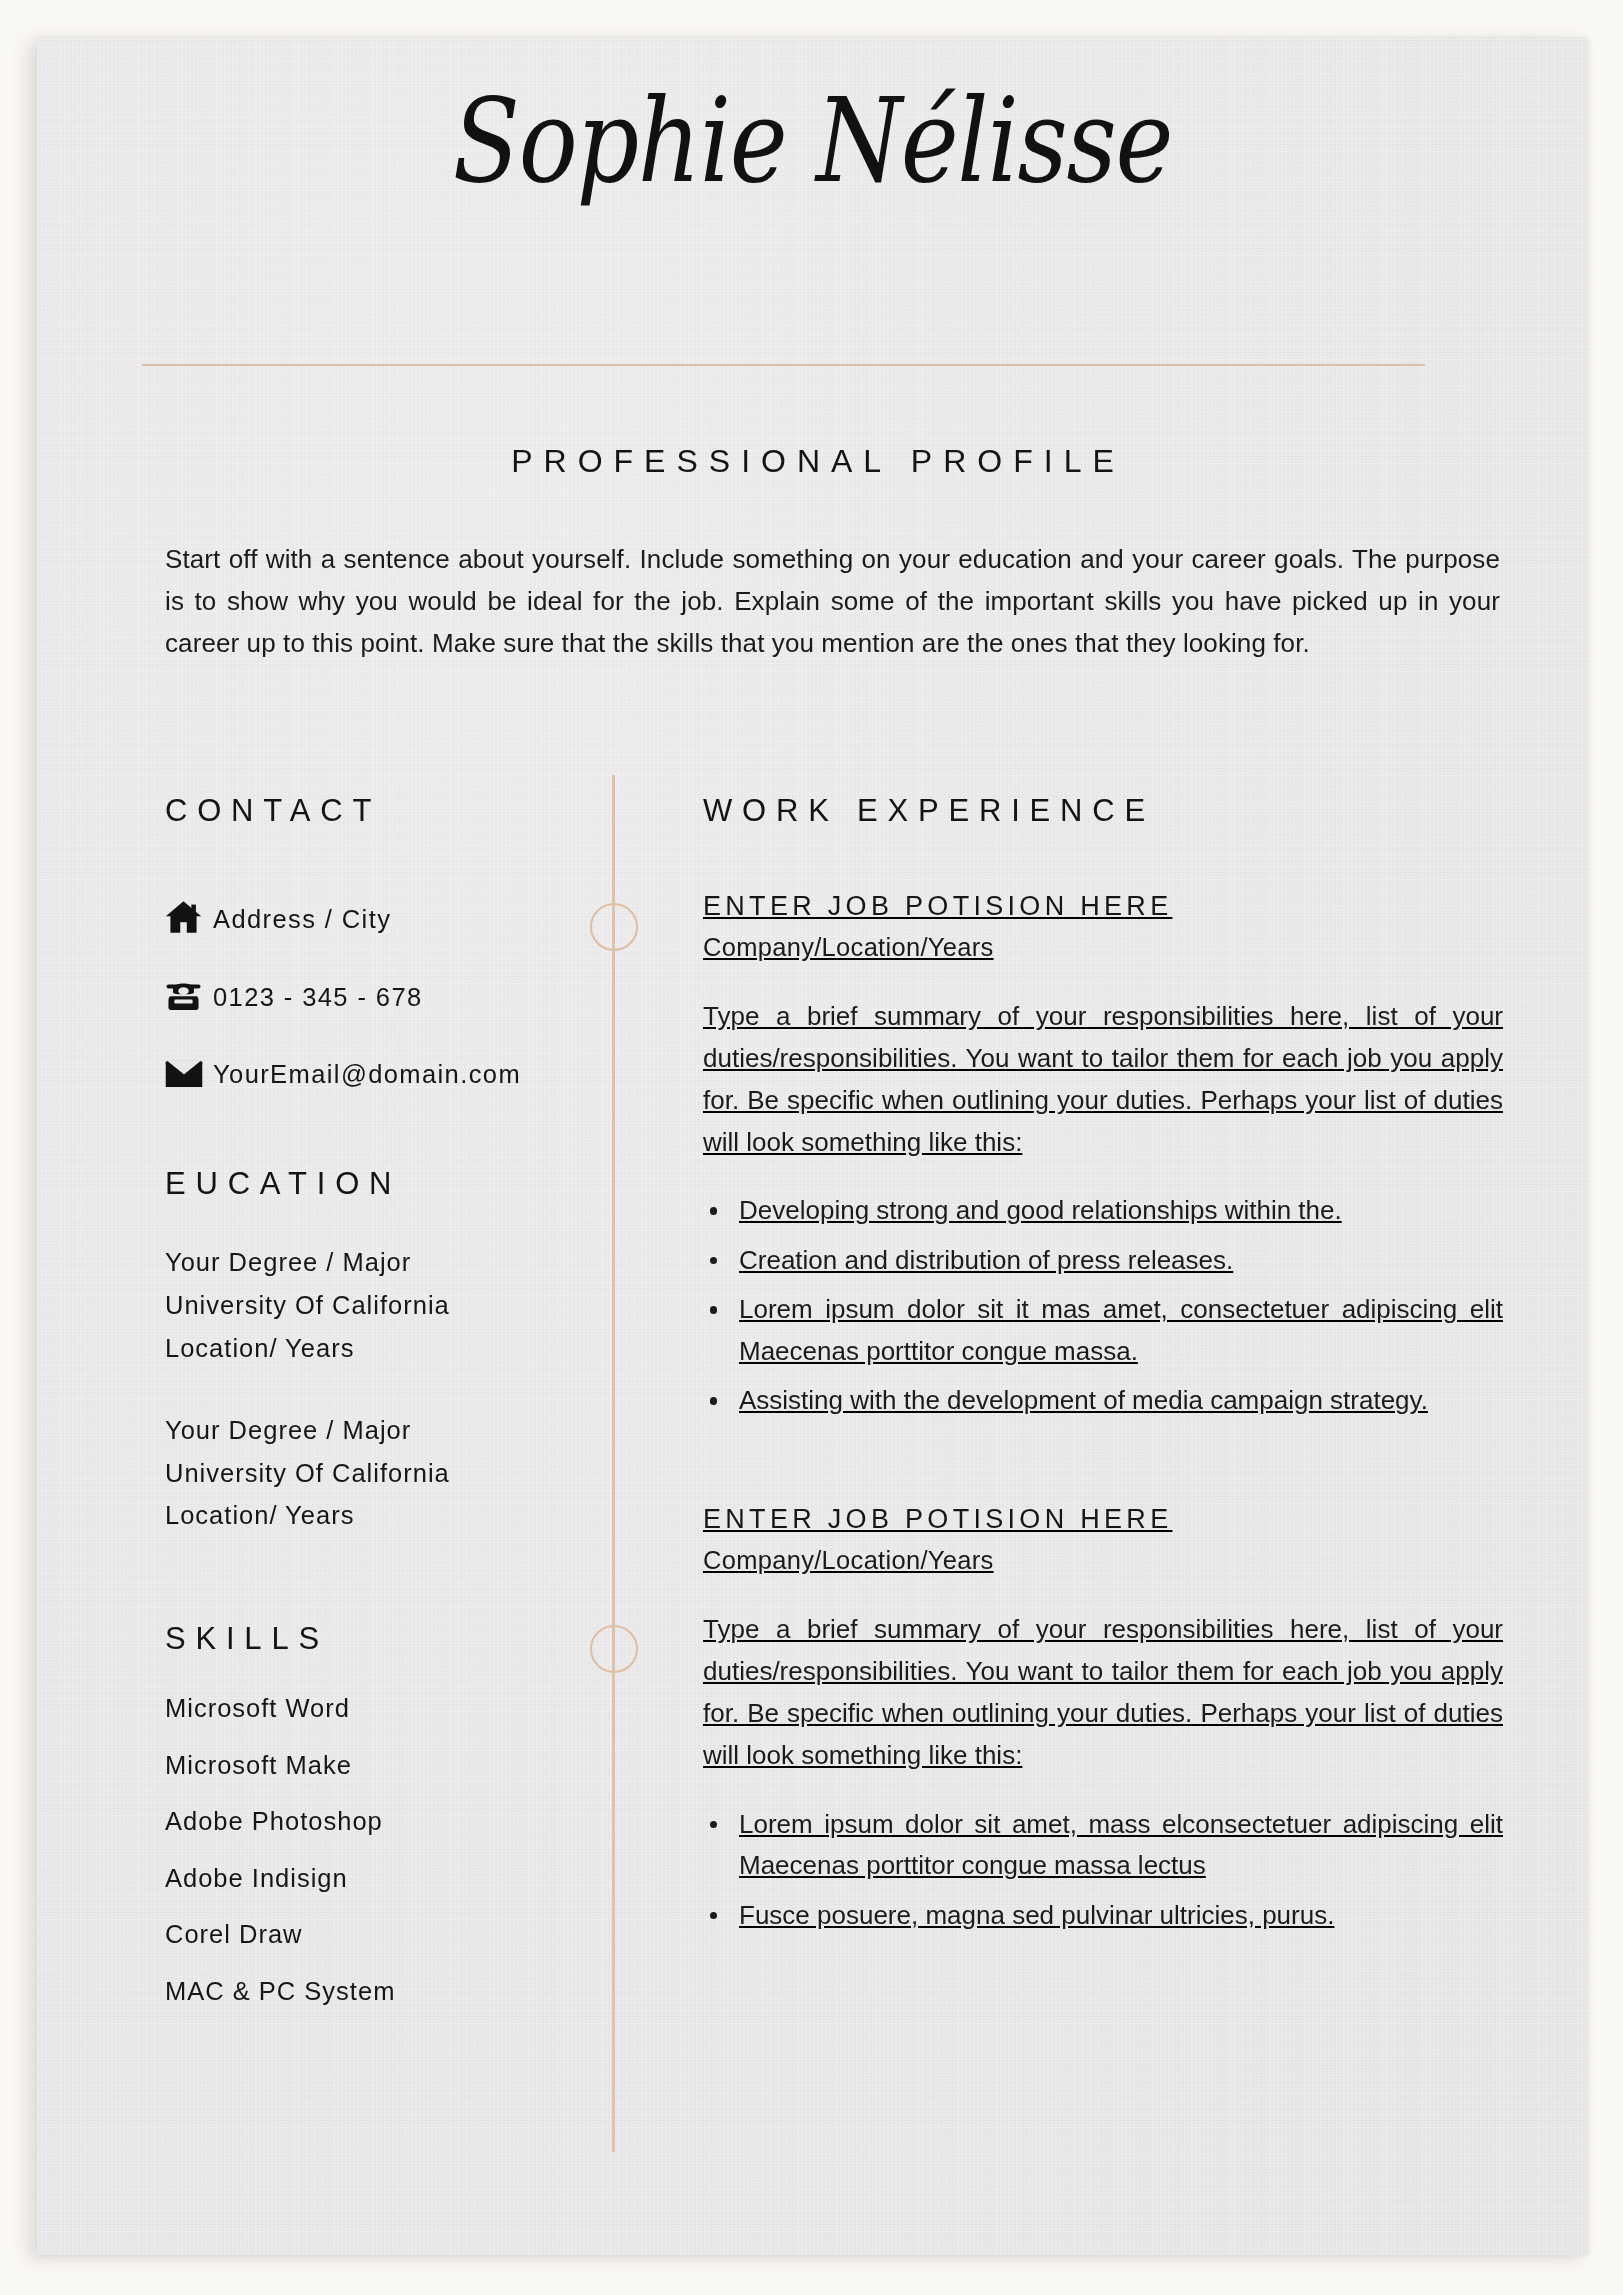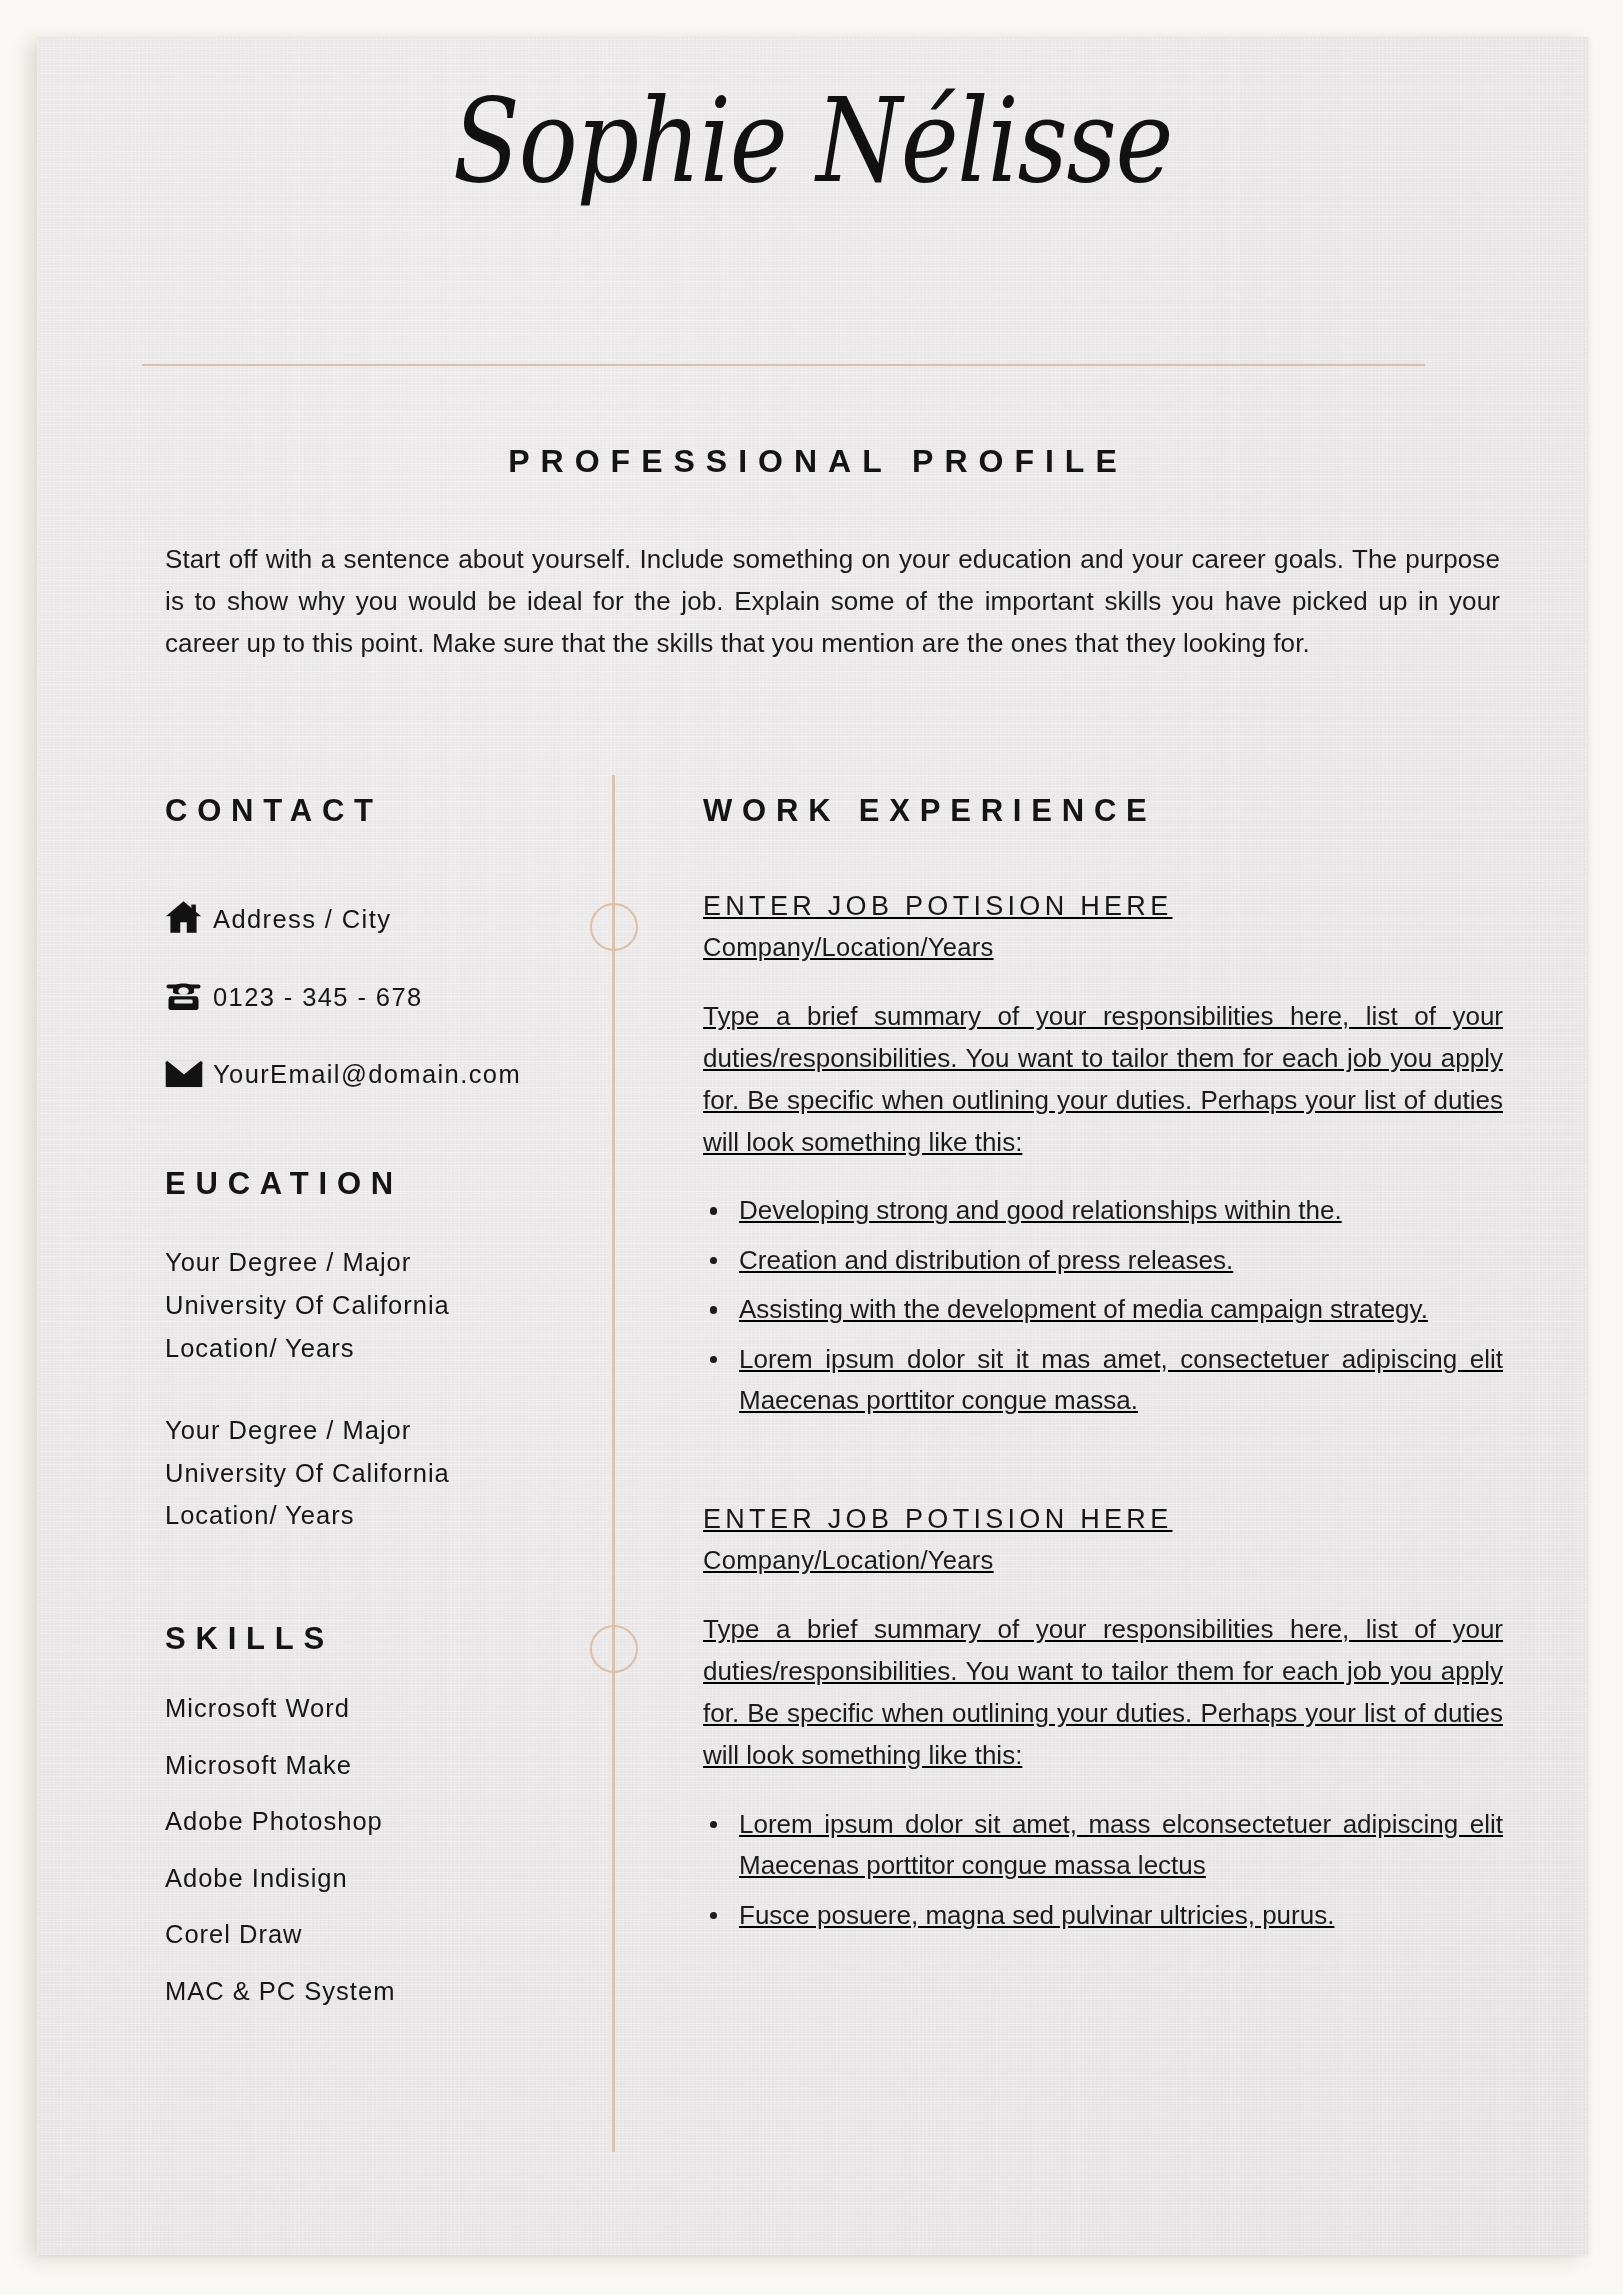--- a/index.html
+++ b/index.html
@@ -68,21 +68,21 @@
     left: 105px;
     width: 1283px;
     top: 327px;
     height: 2px;
     background: #d8bfa6;
   }
 
   
   .sec-head {
     font-family: "Liberation Sans", sans-serif;
-    font-weight: 700;
+    font-weight: 400;
     color: #141414;
     letter-spacing: 8.5px;
     text-transform: uppercase;
   }
 
   .profile-head {
     position: absolute;
     left: 0; right: 0;
     top: 406px;
     text-align: center;
@@ -335,22 +335,22 @@
 
       <div class="sec-head col-head">Work Experience</div>
 
       <div class="job job-first">
         <div class="job-title">Enter Job Potision Here</div>
         <div class="job-meta">Company/Location/Years</div>
         <div class="job-summary">Type a brief summary of your responsibilities here, list of your duties/responsibilities. You want to tailor them for each job you apply for. Be specific when outlining your duties. Perhaps your list of duties will look something like this:</div>
         <ul class="job-bullets">
           <li>Developing strong and good relationships within the.</li>
           <li>Creation and distribution of press releases.</li>
+          <li>Lorem ipsum dolor sit it mas amet, consectetuer adipiscing elit Maecenas porttitor congue massa.</li>
           <li>Assisting with the development of media campaign strategy.</li>
-          <li>Lorem ipsum dolor sit it mas amet, consectetuer adipiscing elit Maecenas porttitor congue massa.</li>
         </ul>
       </div>
 
       <div class="job job-second">
         <div class="job-title">Enter Job Potision Here</div>
         <div class="job-meta">Company/Location/Years</div>
         <div class="job-summary">Type a brief summary of your responsibilities here, list of your duties/responsibilities. You want to tailor them for each job you apply for. Be specific when outlining your duties. Perhaps your list of duties will look something like this:</div>
         <ul class="job-bullets">
           <li>Lorem ipsum dolor sit amet, mass elconsectetuer adipiscing elit Maecenas porttitor congue massa lectus</li>
           <li>Fusce posuere, magna sed pulvinar ultricies, purus.</li>

